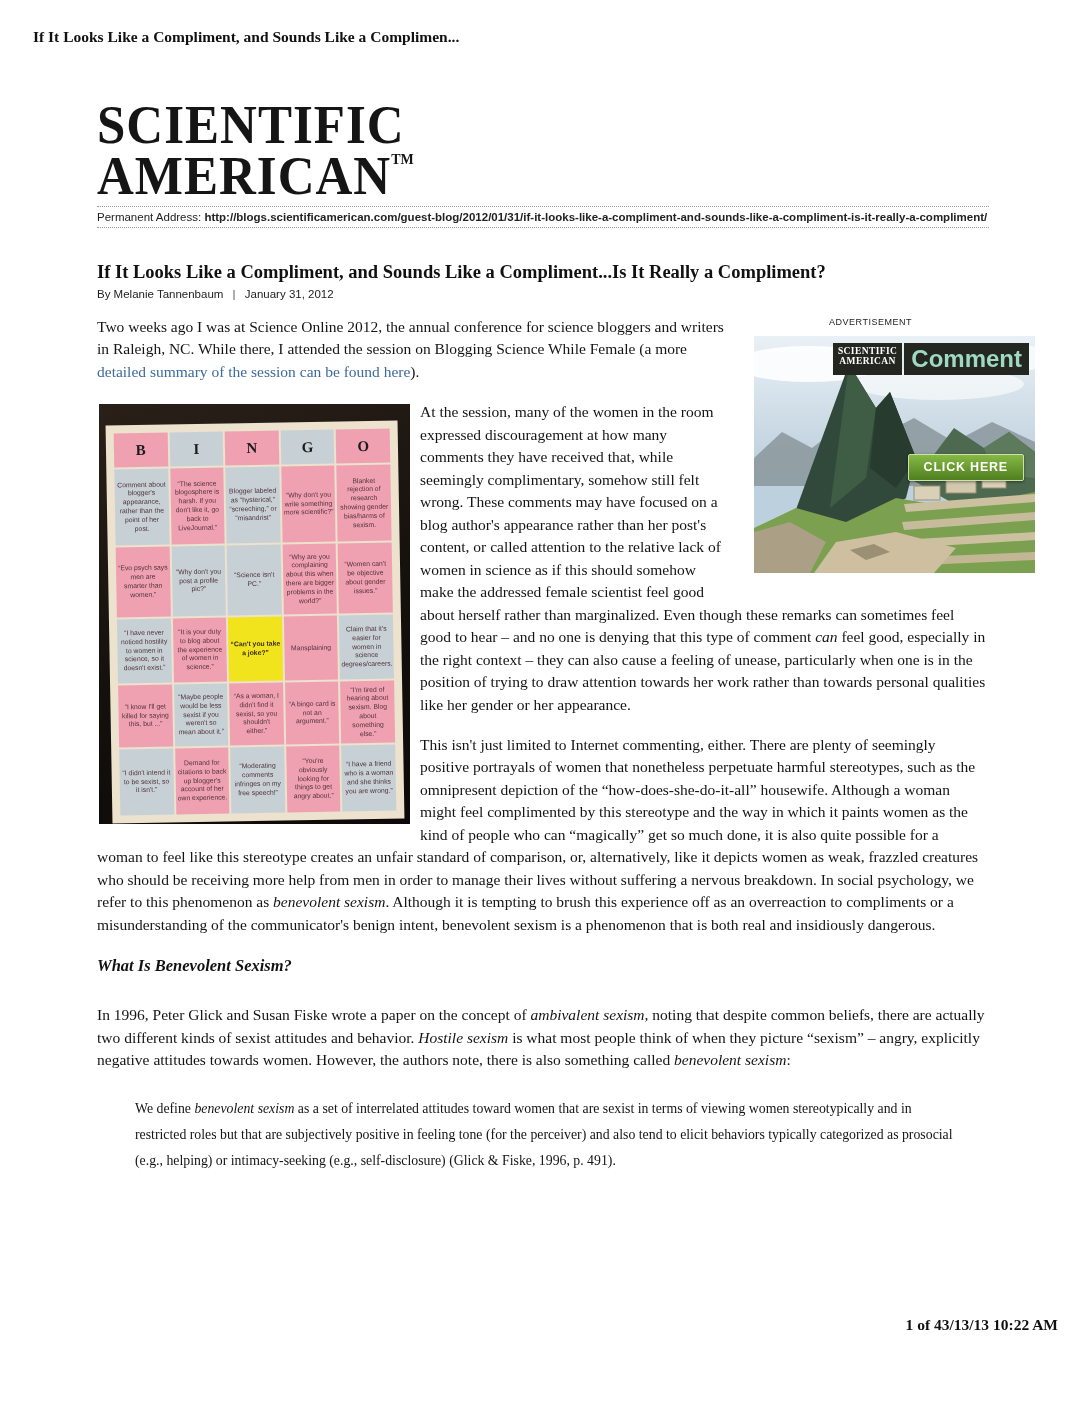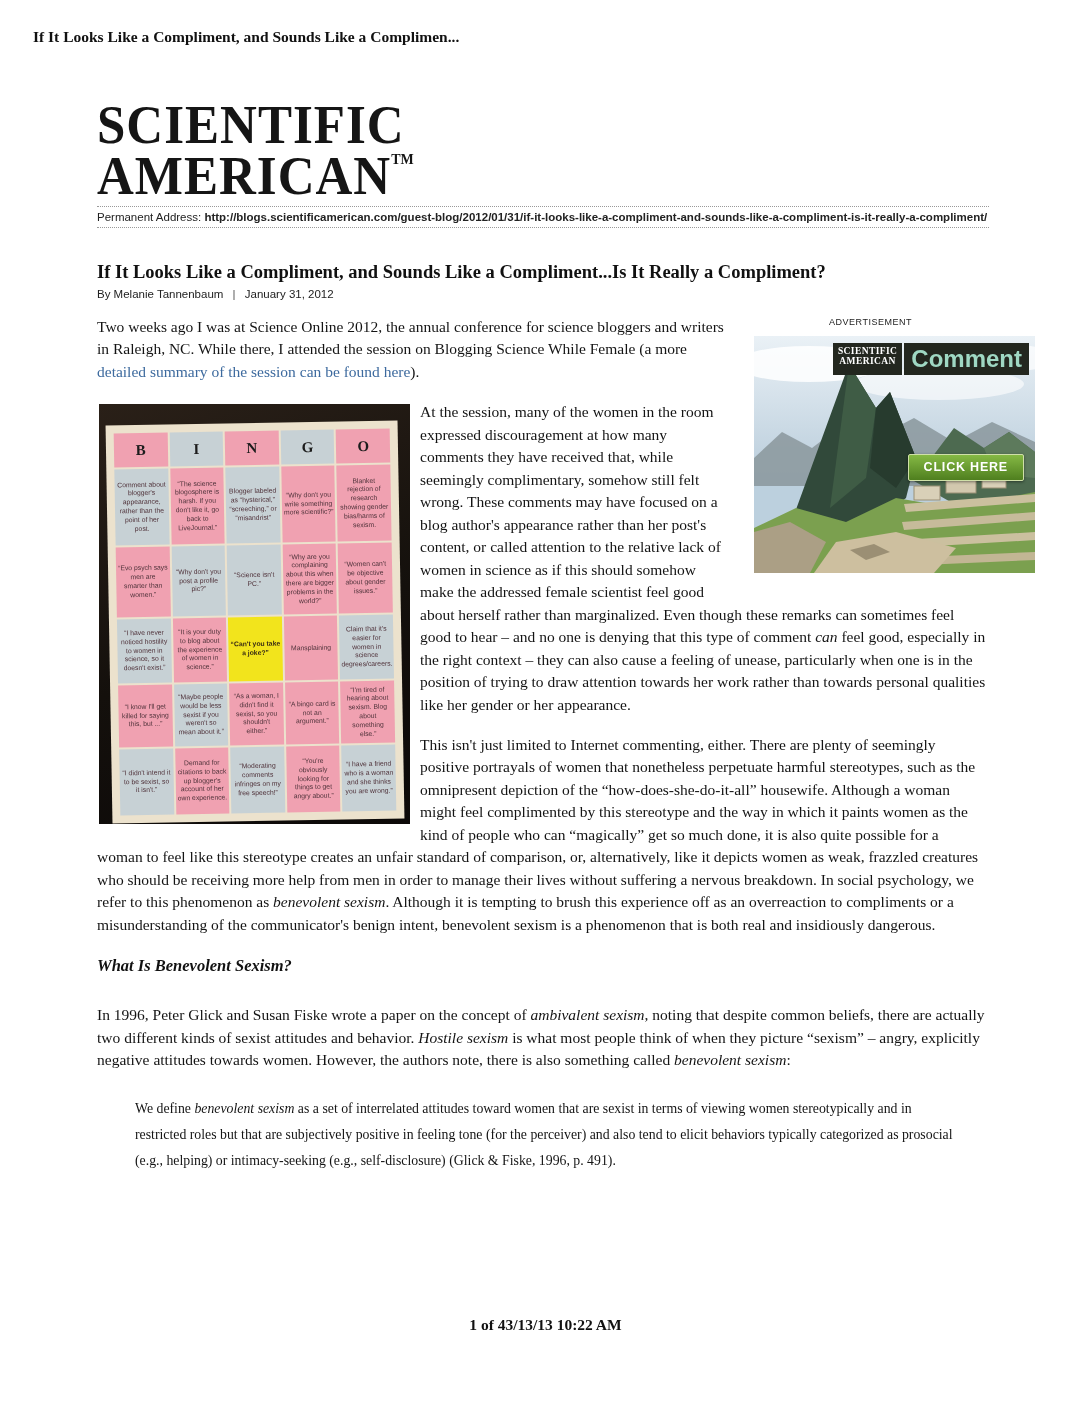--- a/index.html
+++ b/index.html
@@ -3,21 +3,21 @@
 <meta charset="utf-8">
 <style>
   html,body{margin:0;padding:0;background:#ffffff;}
   .page{position:relative;width:1088px;height:1408px;background:#fff;overflow:hidden;
         font-family:"Liberation Serif",serif;color:#141414;}
 
   
   .print-header{position:absolute;top:28px;left:33px;right:30px;display:flex;
                 justify-content:space-between;font-size:15.5px;font-weight:700;color:#111;}
   .print-footer{position:absolute;top:1316px;left:33px;right:30px;display:flex;
-                justify-content:center;font-size:15.5px;font-weight:700;color:#111;}
+                justify-content:flex-end;font-size:15.5px;font-weight:700;color:#111;}
 
   
   .logo{position:absolute;left:97px;top:100px;font-weight:700;font-size:51px;line-height:.92;
         letter-spacing:1px;color:#151515;transform:scaleY(1.08);transform-origin:top left;}
   .logo .tm{font-size:14px;vertical-align:28px;letter-spacing:0;}
   .permanent{position:absolute;left:97px;top:206px;width:892px;border-top:1px dotted #999;
              border-bottom:1px dotted #999;padding:4px 0;font-family:"Liberation Sans",sans-serif;
              font-size:11.5px;color:#222;}
   .permanent b{font-weight:700;}
 

